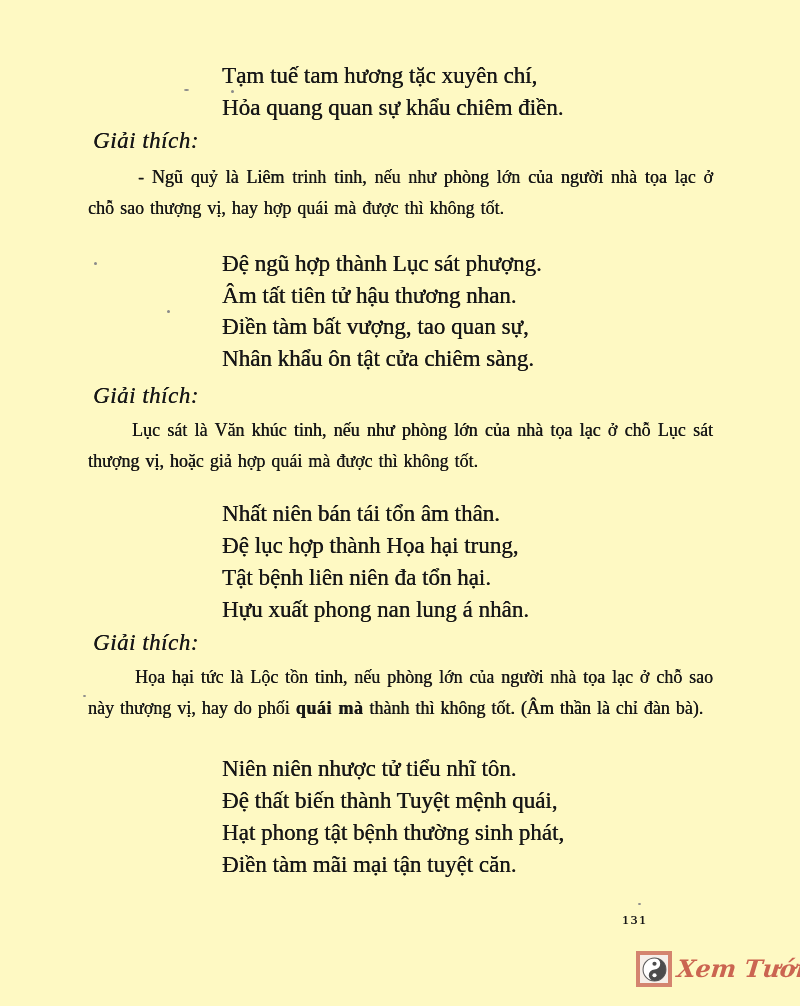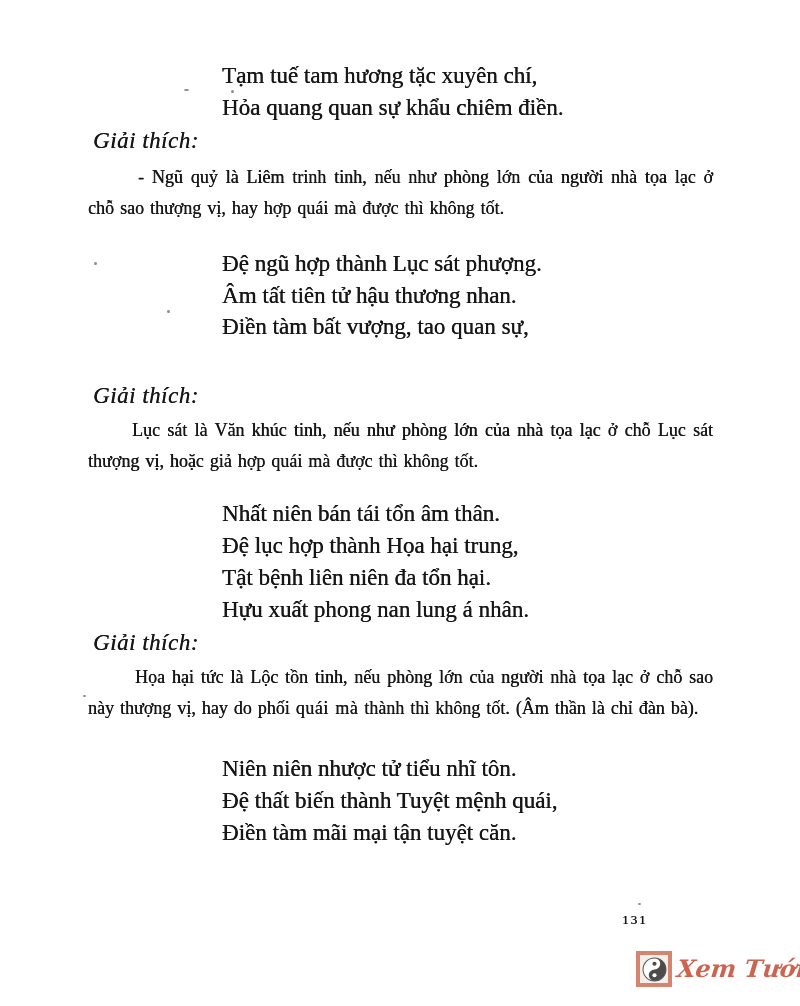--- a/index.html
+++ b/index.html
@@ -1,20 +1,20 @@
 <!DOCTYPE html>
 <html lang="vi"><head>
 <meta charset="utf-8">
 <style>
   html,body{margin:0;padding:0;background:#e8e8e8;}
   .page{
     position:relative;
     width:800px;height:1006px;
     margin:0 auto;
-    background:#ffffff;
+    background:#fef9c3;
     overflow:hidden;
     font-family:"Liberation Serif","DejaVu Serif",serif;
     color:#171717;
   }
   
   .verse{position:absolute;left:222px;font-size:23px;line-height:31.5px;white-space:nowrap;}
   .verse .vline{text-shadow:0.35px 0 0 currentColor;}
   .heading{
     position:absolute;left:93px;
     font-size:23px;font-style:italic;
@@ -22,21 +22,21 @@
     text-shadow:0.3px 0 0 currentColor;
   }
   .para{
     position:absolute;left:88px;width:625px;margin:0;
     font-size:18px;line-height:31px;
     text-align:justify;text-indent:50px;
     text-shadow:0.35px 0 0 currentColor;
     word-spacing:1.5px;
   }
   .smudge{
-    font-weight:normal;
+    font-weight:bold;
     filter:blur(0.45px);
     letter-spacing:0.5px;
   }
   
   .page-number{
     position:absolute;left:622px;top:912px;
     font-size:13px;letter-spacing:2px;
     text-shadow:0.4px 0 0 currentColor;
   }
   .watermark{
@@ -70,36 +70,38 @@
     <div class="vline">Tạm tuế tam hương tặc xuyên chí,</div>
     <div class="vline">Hỏa quang quan sự khẩu chiêm điền.</div>
   </div>
 
   <div class="heading" style="top:128px">Giải thích:</div>
   <p class="para" style="top:162px">- Ngũ quỷ là Liêm trinh tinh, nếu như phòng lớn của người nhà tọa lạc ở chỗ sao thượng vị, hay hợp quái mà được thì không tốt.</p>
   <div class="verse" style="top:248px">
     <div class="vline">Đệ ngũ hợp thành Lục sát phượng.</div>
     <div class="vline">Âm tất tiên tử hậu thương nhan.</div>
     <div class="vline">Điền tàm bất vượng, tao quan sự,</div>
+    <div class="vline">Nhân khẩu ôn tật cửa chiêm sàng.</div>
   </div>
 
   <div class="heading" style="top:383px">Giải thích:</div>
   <p class="para" style="top:415px;text-indent:44px">Lục sát là Văn khúc tinh, nếu như phòng lớn của nhà tọa lạc ở chỗ Lục sát thượng vị, hoặc giả hợp quái mà được thì không tốt.</p>
   <div class="verse" style="top:498px;line-height:32px">
     <div class="vline">Nhất niên bán tái tổn âm thân.</div>
     <div class="vline">Đệ lục hợp thành Họa hại trung,</div>
     <div class="vline">Tật bệnh liên niên đa tổn hại.</div>
     <div class="vline">Hựu xuất phong nan lung á nhân.</div>
   </div>
 
   <div class="heading" style="top:630px">Giải thích:</div>
   <p class="para" style="top:662px;text-indent:47px"><span>Họa hại tức là Lộc tồn tinh, nếu phòng lớn của người nhà tọa lạc ở chỗ sao này thượng vị, hay do phối </span><span class="smudge">quái mà</span><span> thành thì không tốt. (Âm thần là chỉ đàn bà).</span></p>
   <div class="verse" style="top:753px;line-height:32px">
     <div class="vline">Niên niên nhược tử tiểu nhĩ tôn.</div>
     <div class="vline">Đệ thất biến thành Tuyệt mệnh quái,</div>
+    <div class="vline">Hạt phong tật bệnh thường sinh phát,</div>
     <div class="vline">Điền tàm mãi mại tận tuyệt căn.</div>
   </div>
 
   <div class="page-number">131</div>
 
   <div class="watermark">
     <div class="wm-logo">
       <svg width="25" height="25" viewBox="0 0 24 24" aria-hidden="true">
         <circle cx="12" cy="12" r="11" fill="#ffffff" stroke="#5a5a5a" stroke-width="1"></circle>
         <path d="M12,1 a11,11 0 0 1 0,22 a5.5,5.5 0 0 1 0,-11 a5.5,5.5 0 0 0 0,-11 Z" fill="#4c4c4c"></path>

